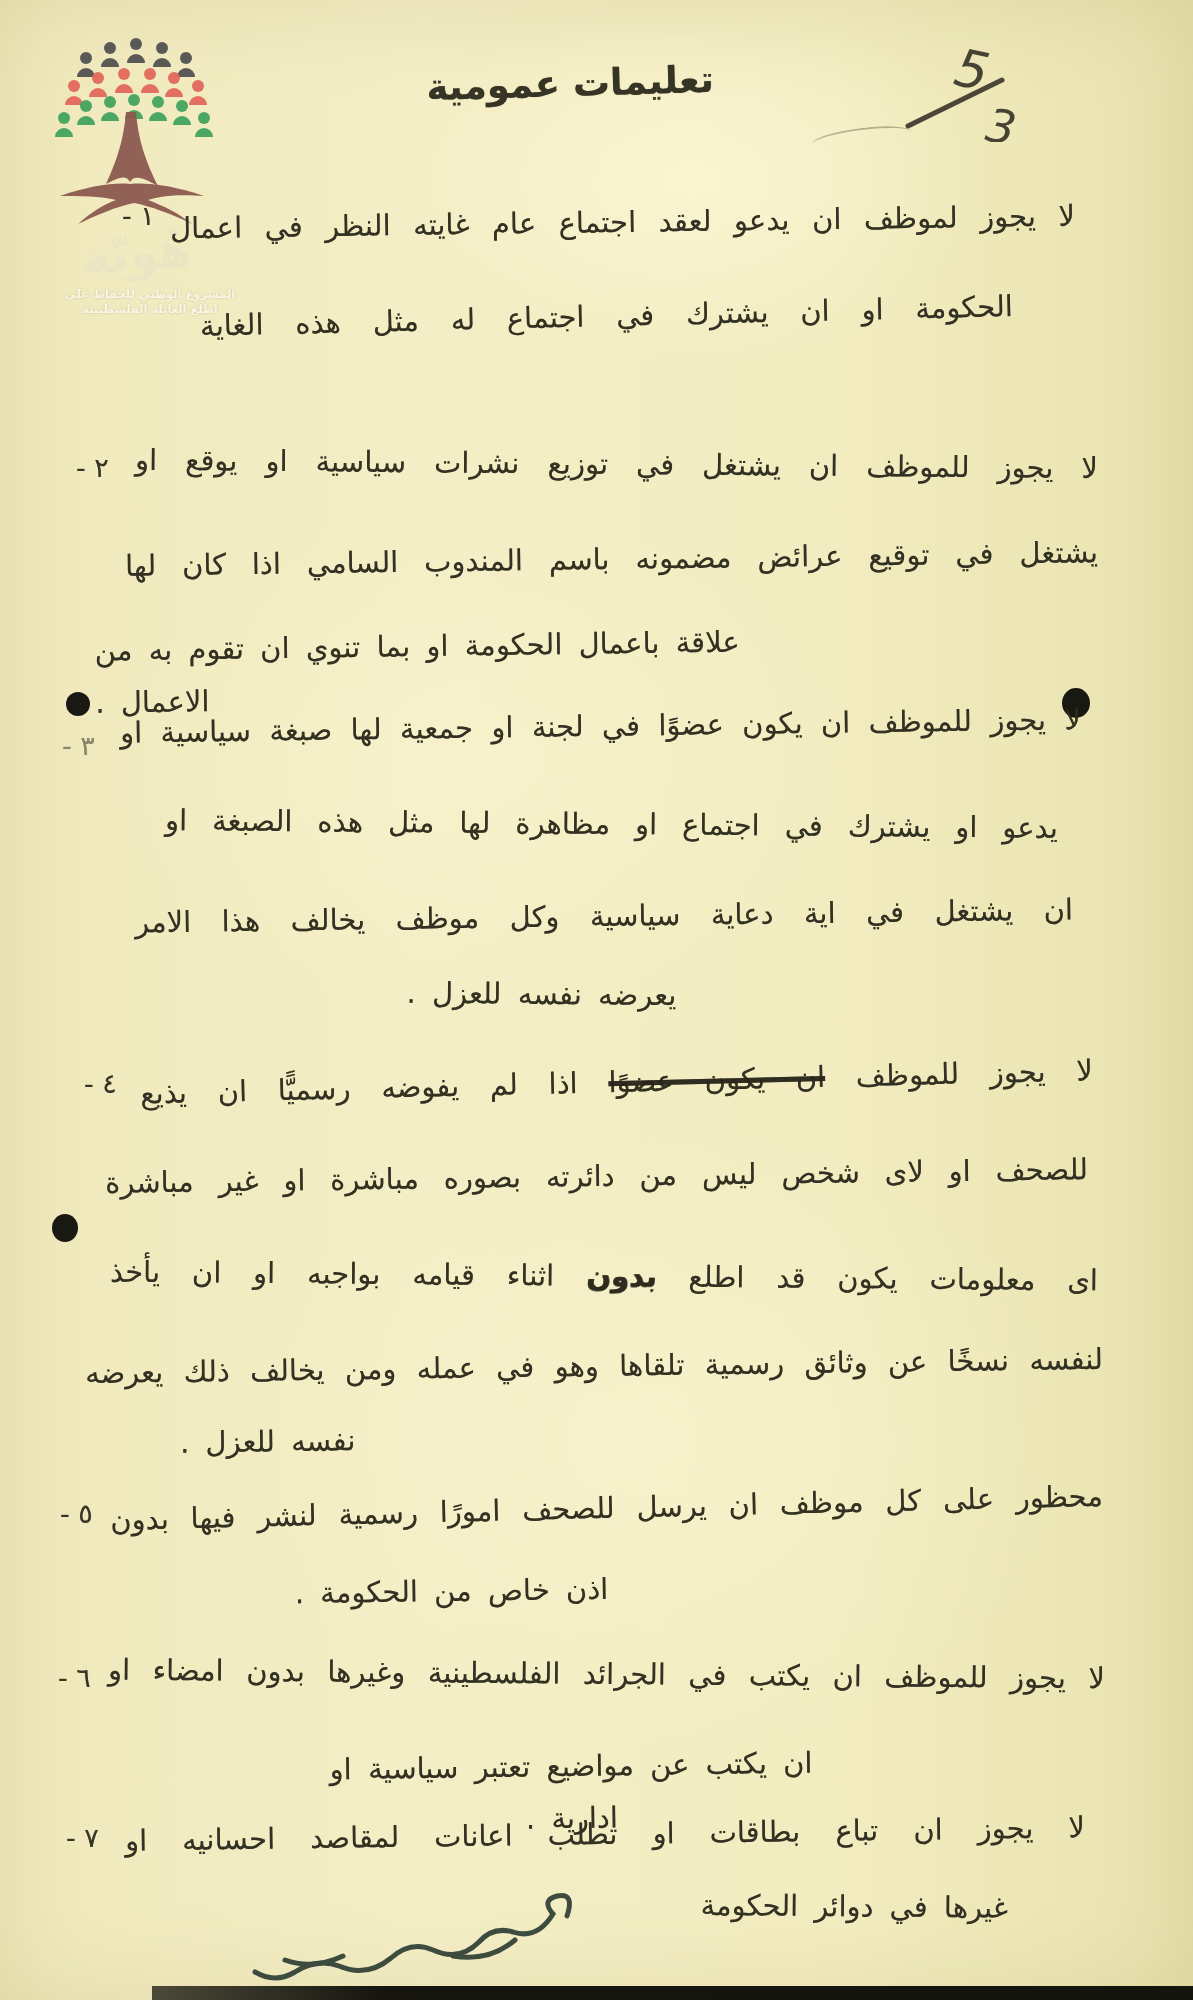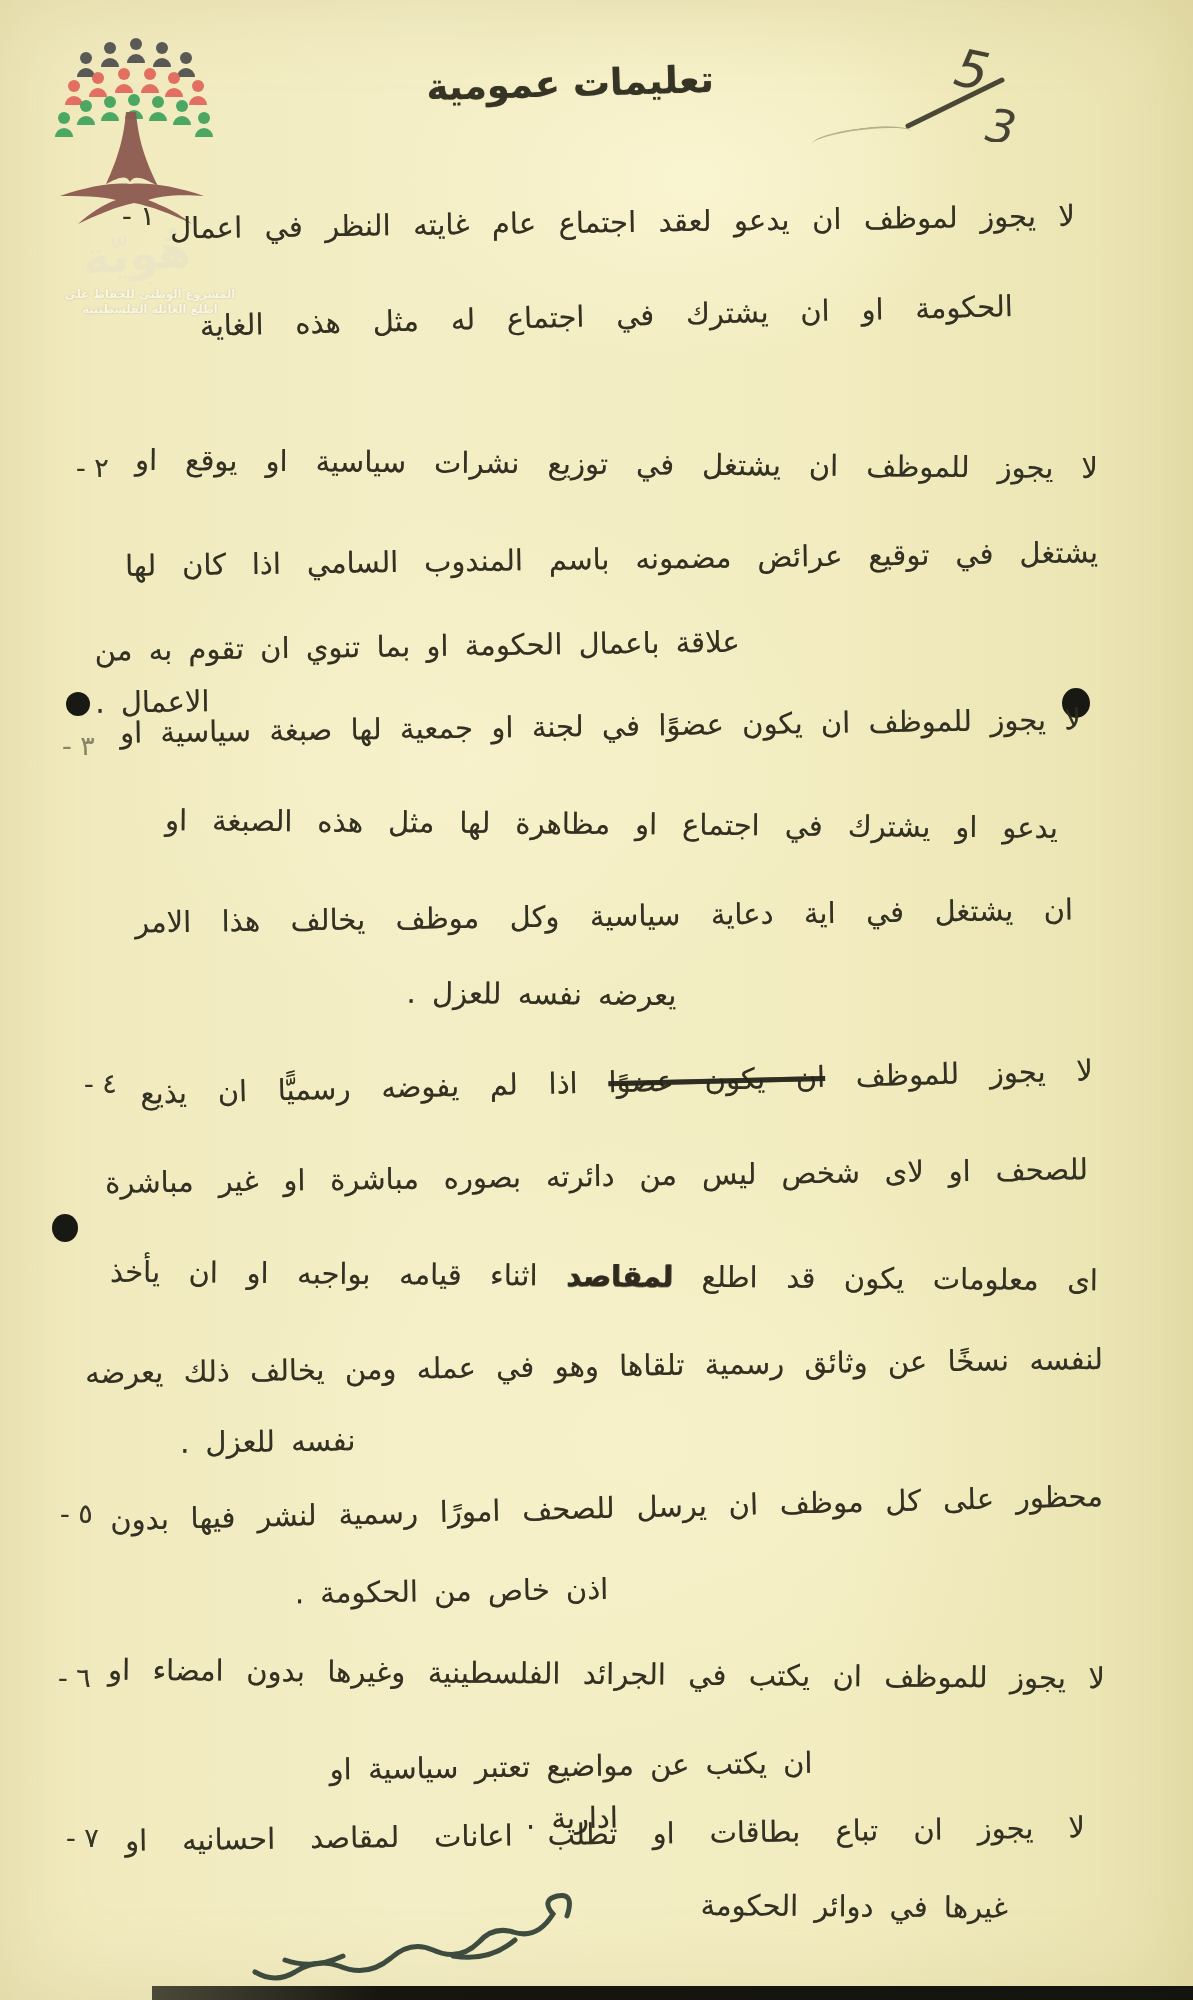--- a/index.html
+++ b/index.html
@@ -142,21 +142,21 @@
   <div class="ln full tr-a" style="top:890px;right:120px;left:135px;">ان يشتغل في اية دعاية سياسية وكل موظف يخالف هذا الامر</div>
   <div class="ln ta-c tr-b" style="top:968px;left:330px;right:440px;">يعرضه نفسه للعزل .</div>
 
   <div class="marker" style="top:1068px;left:84px;">٤ -</div>
   <div class="ln full tr-c" style="top:1056px;right:100px;left:140px;">
     <span>لا يجوز للموظف </span><span class="strike">ان يكون عضوًا</span><span> اذا لم يفوضه رسميًّا ان يذيع</span>
   </div>
   <div class="ln full tr-a" style="top:1150px;right:105px;left:105px;">للصحف او لاى شخص ليس من دائرته بصوره مباشرة او غير مباشرة</div>
   <div class="ink-dot" style="top:1214px;left:52px;width:26px;height:28px;"></div>
   <div class="ln full tr-b" style="top:1250px;right:95px;left:110px;">
-    <span>اى معلومات يكون قد اطلع </span><span class="over">لمقاصد</span><span> اثناء قيامه بواجبه او ان يأخذ</span>
+    <span>اى معلومات يكون قد اطلع </span><span class="over">بدون</span><span> اثناء قيامه بواجبه او ان يأخذ</span>
   </div>
   <div class="ln full tr-a" style="top:1340px;right:90px;left:85px;">لنفسه نسخًا عن وثائق رسمية تلقاها وهو في عمله ومن يخالف ذلك يعرضه</div>
   <div class="ln ta-l tr-a" style="top:1415px;left:180px;right:770px;">نفسه للعزل .</div>
 
   <div class="marker" style="top:1498px;left:60px;">٥ -</div>
   <div class="ln full tr-c" style="top:1482px;right:90px;left:110px;">محظور على كل موظف ان يرسل للصحف امورًا رسمية لنشر فيها بدون</div>
   <div class="ln ta-c tr-a" style="top:1565px;left:260px;right:550px;">اذن خاص من الحكومة .</div>
 
   <div class="marker" style="top:1662px;left:58px;">٦ -</div>
   <div class="ln full tr-b" style="top:1648px;right:88px;left:108px;">لا يجوز للموظف ان يكتب في الجرائد الفلسطينية وغيرها بدون امضاء او</div>

